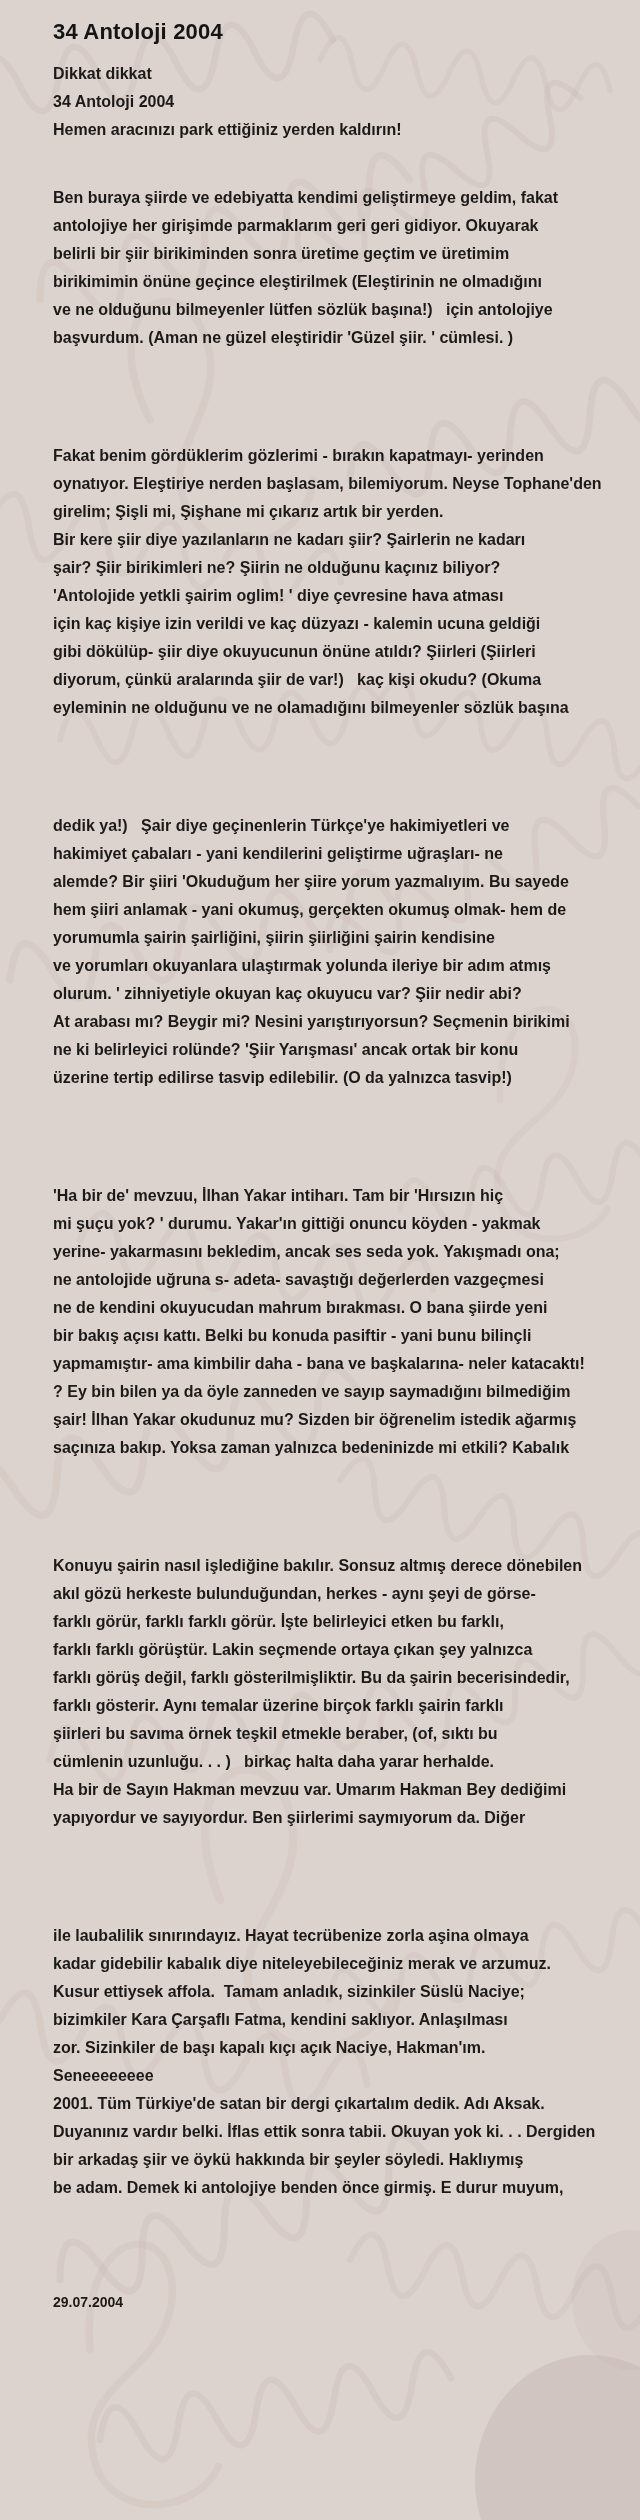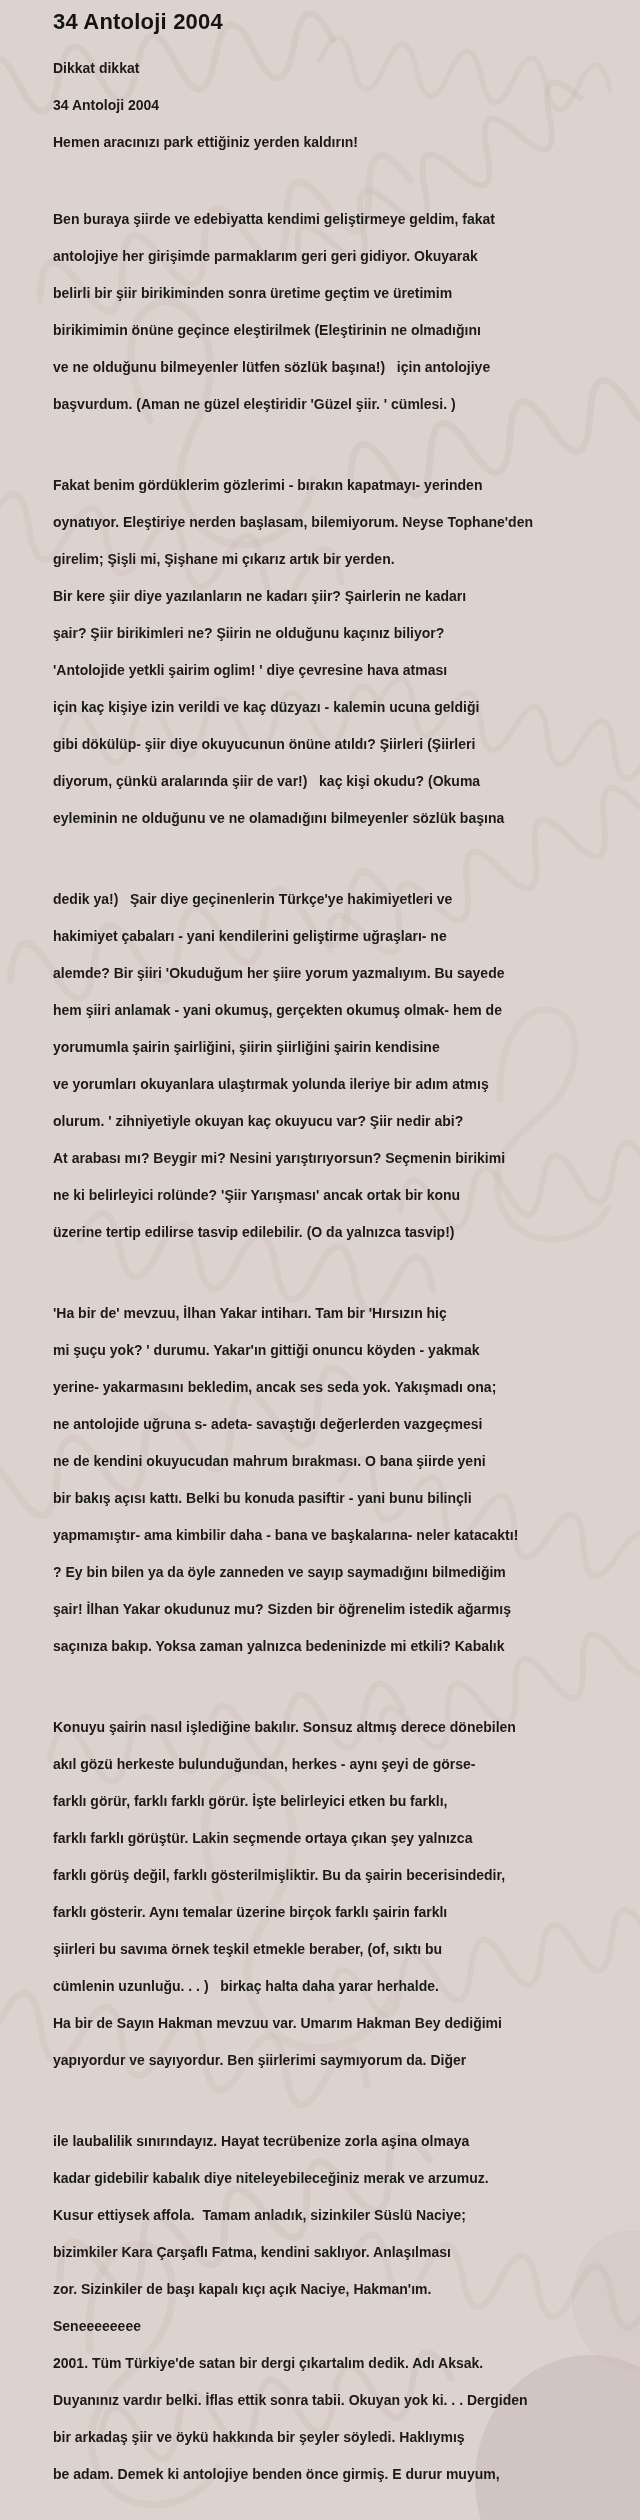--- a/index.html
+++ b/index.html
@@ -20,40 +20,40 @@
   .texture {
     position: absolute;
     top: 0;
     left: 0;
     z-index: 0;
     pointer-events: none;
   }
   .content {
     position: relative;
     z-index: 1;
-    padding: 9px 28px 0 53px;
+    padding: 19px 28px 0 53px;
     color: #1c1a19;
   }
   .title {
     margin: 0 0 15px 0;
     font-size: 22px;
     font-weight: bold;
     color: #141414;
     letter-spacing: 0.2px;
   }
   .para {
     margin: 0;
-    font-size: 14px;
+    font-size: 16px;
     font-weight: bold;
-    line-height: 37px;
+    line-height: 28px;
     white-space: pre-wrap;
     letter-spacing: 0px;
   }
   .gap-sm { margin-top: 40px; }
-  .gap-lg { margin-top: 44px; }
+  .gap-lg { margin-top: 90px; }
   .date-line {
     margin-top: 92px;
     font-size: 14px;
     font-weight: bold;
     white-space: pre-wrap;
   }
   .signature {
     margin-top: 222px;
     font-size: 19px;
     font-style: italic;
@@ -159,16 +159,17 @@
 kadar gidebilir kabalık diye niteleyebileceğiniz merak ve arzumuz.
 Kusur ettiysek affola.  Tamam anladık, sizinkiler Süslü Naciye;
 bizimkiler Kara Çarşaflı Fatma, kendini saklıyor. Anlaşılması
 zor. Sizinkiler de başı kapalı kıçı açık Naciye, Hakman'ım.
 Seneeeeeeee
 2001. Tüm Türkiye'de satan bir dergi çıkartalım dedik. Adı Aksak.
 Duyanınız vardır belki. İflas ettik sonra tabii. Okuyan yok ki. . . Dergiden
 bir arkadaş şiir ve öykü hakkında bir şeyler söyledi. Haklıymış
 be adam. Demek ki antolojiye benden önce girmiş. E durur muyum,</div>
 
+    <div class="date-line">29.07.2004</div>
 
   </div>
 
 </div>
 
 </body></html>

